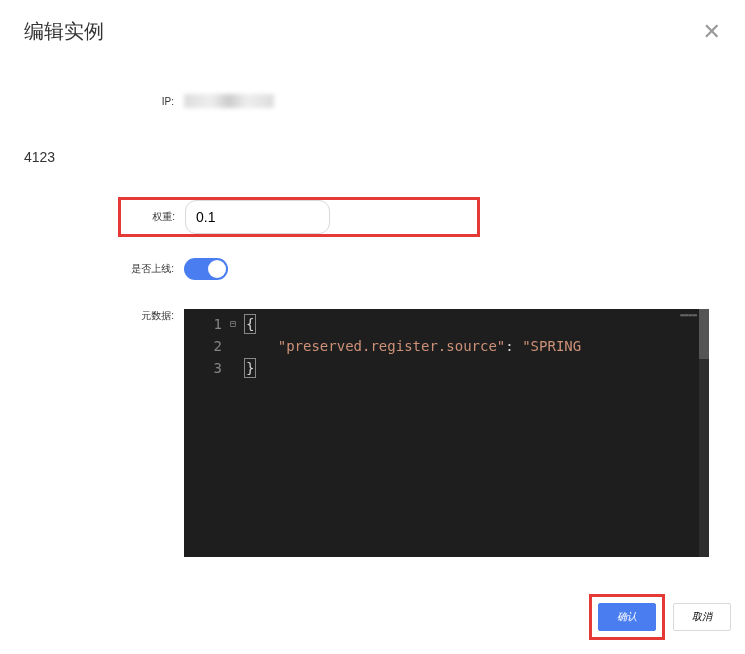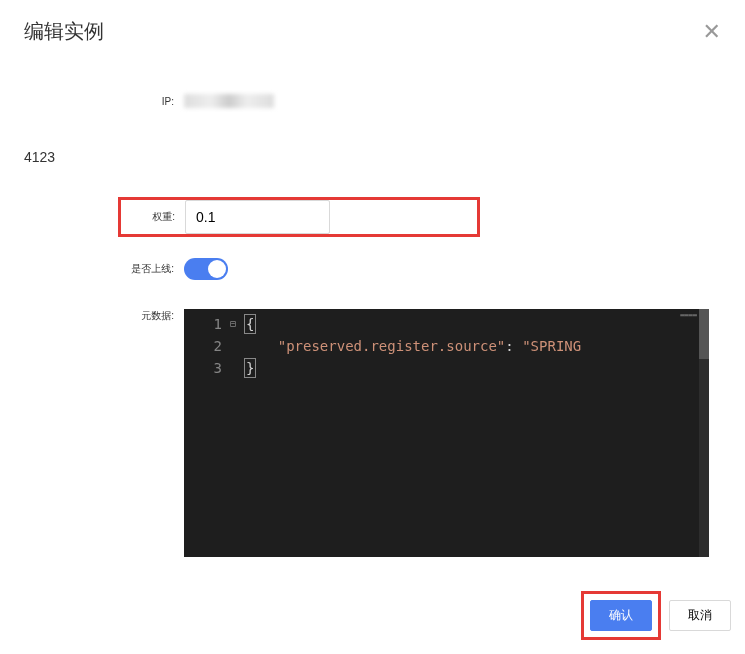--- a/index.html
+++ b/index.html
@@ -52,21 +52,21 @@
       width: 90px;
       height: 14px;
       background: linear-gradient(90deg, #ddd 0%, #eee 30%, #ccc 50%, #eee 70%, #ddd 100%);
       filter: blur(2px);
       border-radius: 1px;
     }
     .input-text {
       width: 145px;
       height: 34px;
       border: 1px solid #d9d9d9;
-      border-radius: 2px;
+      border-radius: 11px;
       padding: 0 10px;
       font-size: 14px;
       outline: none;
     }
     .highlight-box {
       border: 3px solid #e53935;
       padding: 0 4px;
       margin-bottom: 16px;
       display: flex;
       align-items: center;
@@ -182,25 +182,26 @@
       display: flex;
       align-items: center;
       gap: 8px;
     }
     .btn-primary-wrap {
       border: 3px solid #e53935;
       padding: 6px 6px;
     }
     .btn {
       padding: 6px 18px;
-      font-size: 12px;
+      font-size: 10px;
       border-radius: 2px;
       cursor: pointer;
       border: 1px solid #d9d9d9;
       background: #fff;
+      font-style: italic;
     }
     .btn-primary {
       background: #4a7ef0;
       border-color: #4a7ef0;
       color: #fff;
     }
   </style>
 </head>
 <body>
 

